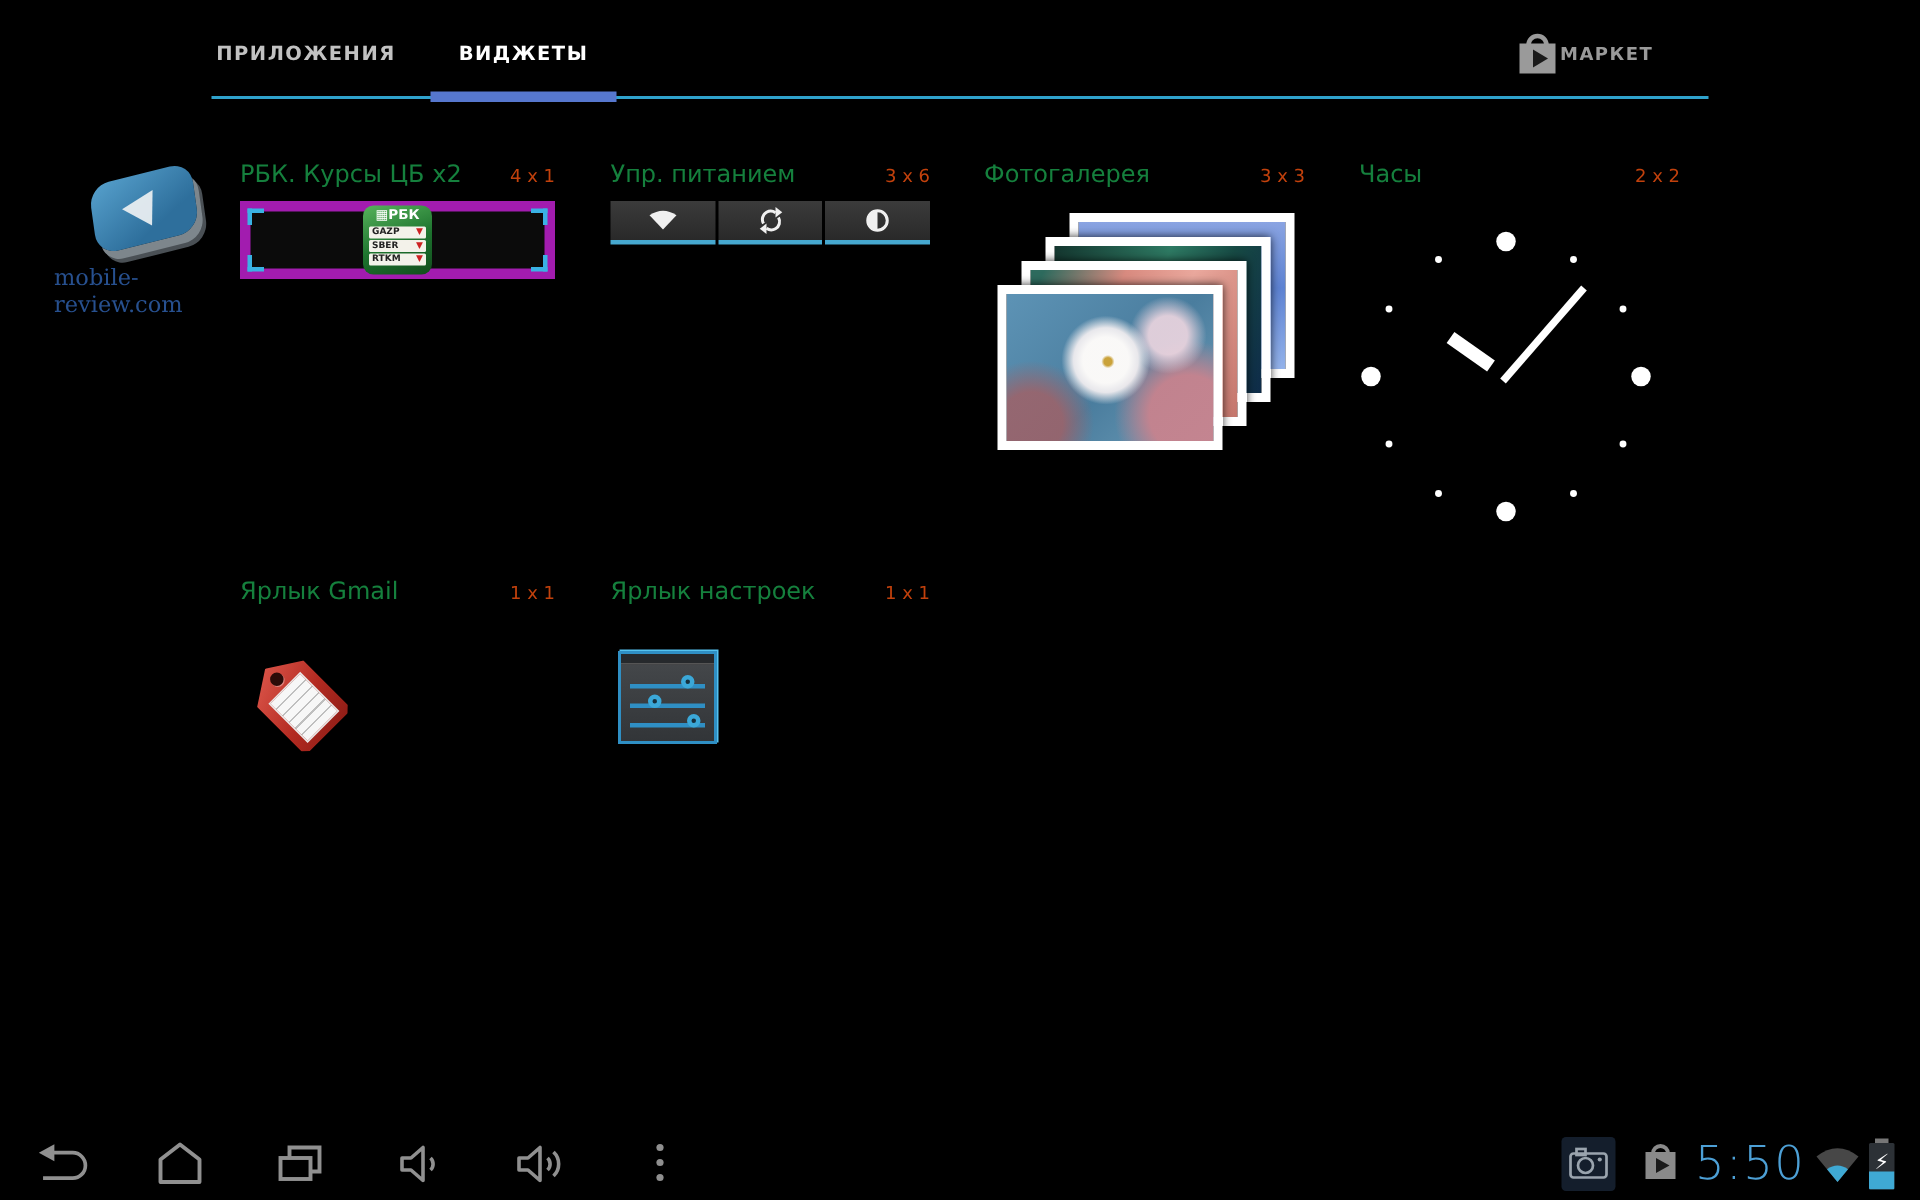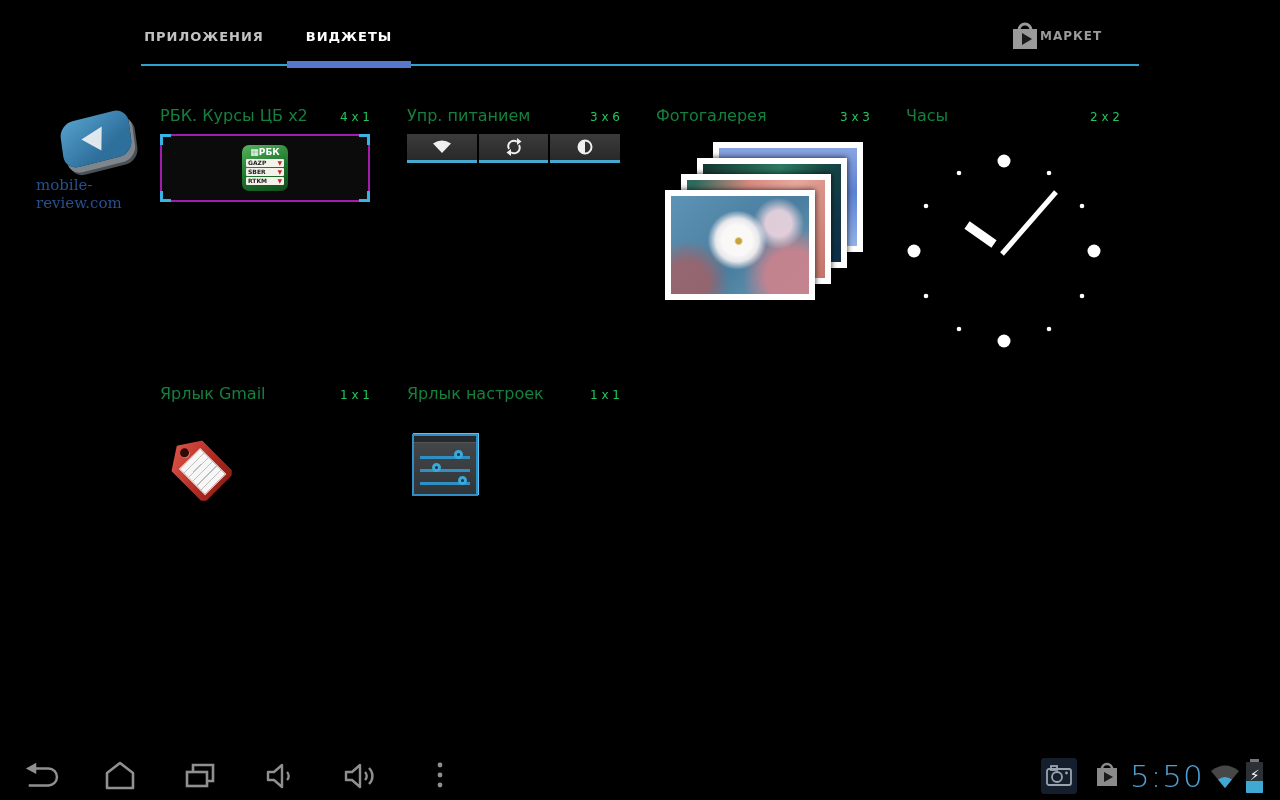--- a/index.html
+++ b/index.html
@@ -33,25 +33,25 @@
   
   .cell { position:absolute; }
   #cell-rbk      { left:160px; top:88px;  width:210px; }
   #cell-power    { left:407px; top:88px;  width:213px; }
   #cell-gallery  { left:656px; top:88px;  width:214px; }
   #cell-clock    { left:906px; top:88px;  width:214px; }
   #cell-gmail    { left:160px; top:366px; width:210px; }
   #cell-settings { left:407px; top:366px; width:213px; }
   .cell-head { display:flex; justify-content:space-between; align-items:baseline; }
   .w-title { color:#15803d; font-size:16px; }
-  .w-size  { color:#22c55e; font-size:12px;margin-top:22px; }
-
-  
-  .rbk-frame { position:relative; margin-top:9px; height:68px; background:#0b0b0b;
-               border:2px solid #a21caf; display:flex; align-items:center; justify-content:center; }
+  .w-size  { color:#c2410c; font-size:12px;margin-top:22px; }
+
+  
+  .rbk-frame { position:relative; margin-top:9px; height:52px; background:#0b0b0b;
+               border:7px solid #a21caf; display:flex; align-items:center; justify-content:center; }
   .corner { position:absolute; width:11px; height:11px; }
   .corner.tl { left:-2px; top:-2px;    border-left:3px solid #3ab2e4; border-top:3px solid #3ab2e4; }
   .corner.tr { right:-2px; top:-2px;   border-right:3px solid #3ab2e4; border-top:3px solid #3ab2e4; }
   .corner.bl { left:-2px; bottom:-2px; border-left:3px solid #3ab2e4; border-bottom:3px solid #3ab2e4; }
   .corner.br { right:-2px; bottom:-2px;border-right:3px solid #3ab2e4; border-bottom:3px solid #3ab2e4; }
   .rbk-icon { width:46px; height:46px; border-radius:7px; padding:2px 4px;
               background:linear-gradient(160deg,#57b35c,#1d732e 55%,#124d1d);
               display:flex; flex-direction:column; }
   .rbk-brand { color:#fff; font-size:9px; font-weight:bold; text-align:center; line-height:11px; }
   .rbk-row { display:flex; justify-content:space-between; align-items:center;

